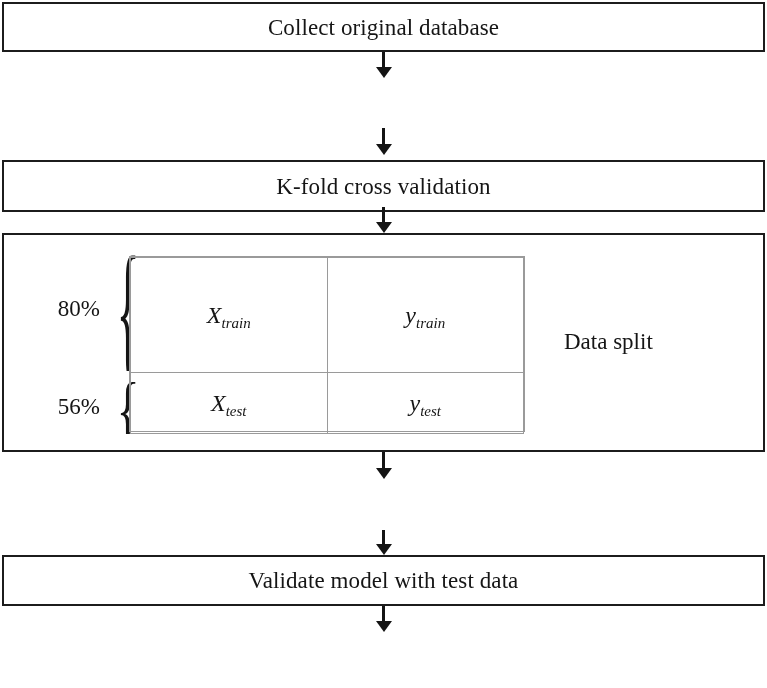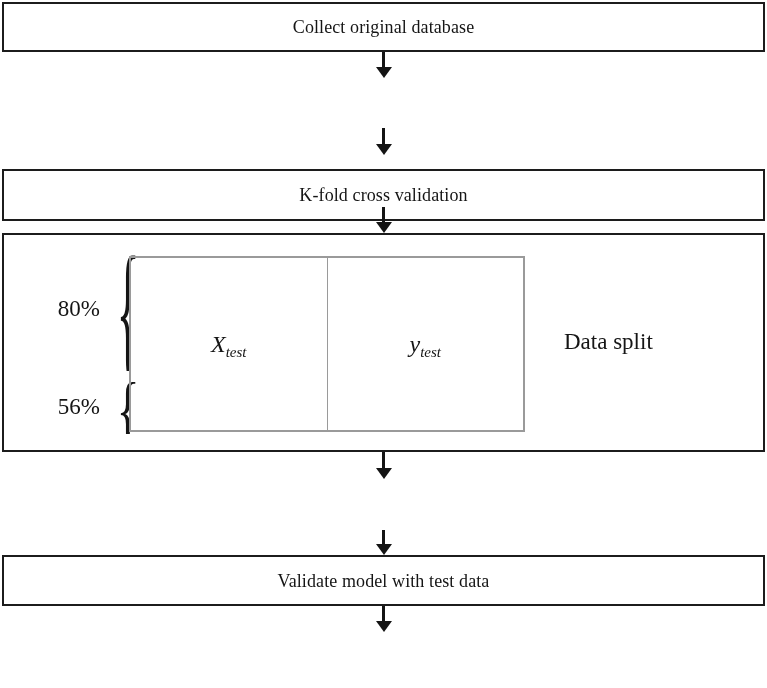--- a/index.html
+++ b/index.html
@@ -26,30 +26,30 @@
     left: 2px;
     width: 759px;            
     border: 2px solid #1c1c1c;
     background: #ffffff;
     box-sizing: content-box;
     display: flex;
     align-items: center;
     justify-content: center;
   }
   .flow-label {
-    font-size: 18px;
+    font-size: 23px;
     line-height: 1;
     letter-spacing: .1px;
     color: #151515;
     white-space: nowrap;
   }
 
   .box-1 { top: 2px;   height: 46px; }
   .box-2 { top: 78px;  height: 46px; }
-  .box-3 { top: 169px; height: 48px; }
+  .box-3 { top: 160px; height: 48px; }
   .box-split { top: 233px; height: 215px; display: block; }
   .box-5 { top: 479px; height: 47px; }
   .box-6 { top: 555px; height: 47px; }
   .box-7 { top: 632px; height: 48px; }
 
   
   .arrow {
     position: absolute;
     left: 376px;
     width: 16px;
@@ -208,20 +208,28 @@
       <div class="brace brace-80">
         <span>{</span>
       </div>
       <div class="brace brace-20">
         <span>{</span>
       </div>
 
       <div class="split-table">
         <table>
           <tbody>
+              <tr class="row-train">
+            <td>
+              <span class="var"><span>X</span><sub>train</sub></span>
+            </td>
+            <td>
+              <span class="var"><span>y</span><sub>train</sub></span>
+            </td>
+          </tr>
           <tr class="row-test">
             <td>
               <span class="var"><span>X</span><sub>test</sub></span>
             </td>
             <td>
               <span class="var"><span>y</span><sub>test</sub></span>
             </td>
           </tr>
         </tbody>
           </table>

